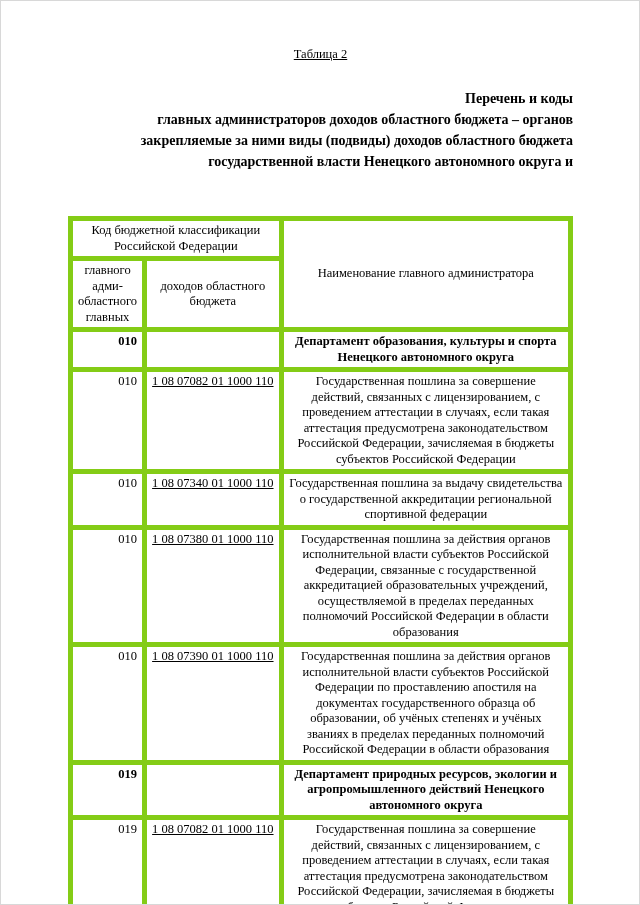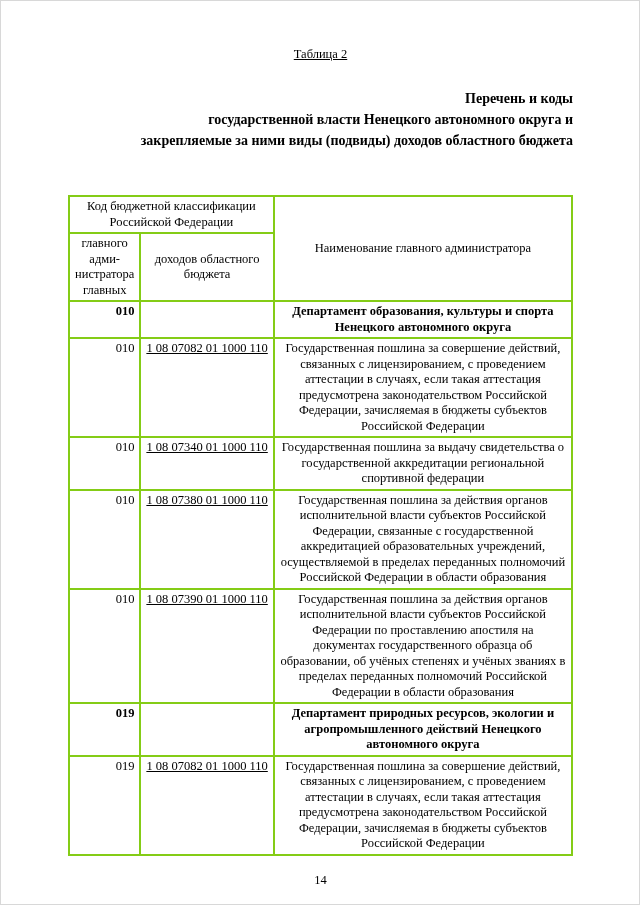--- a/index.html
+++ b/index.html
@@ -34,21 +34,21 @@
     margin-bottom: 44px;
   }
   table.budget {
     border-collapse: collapse;
     width: 100%;
     font-size: 12.5px;
     line-height: 1.24;
   }
   table.budget th,
   table.budget td {
-    border: 2px solid #84cc16;
+    border: 5px solid #84cc16;
     padding: 2px 5px;
     vertical-align: top;
     margin-left: 24px;
   }
   table.budget th {
     font-weight: normal;
     text-align: center;
     vertical-align: middle;
   }
   .col-admin { width: 62px; }
@@ -78,40 +78,41 @@
 </style>
 </head>
 <body>
 
 <div class="content">
 
   <div class="table-label">Таблица 2</div>
 
   <div class="doc-title">
     <div>Перечень и коды</div>
+    <div>главных администраторов доходов областного бюджета – органов</div>
+    <div>закрепляемые за ними виды (подвиды) доходов областного бюджета</div>
     <div>государственной власти Ненецкого автономного округа и</div>
-    <div>закрепляемые за ними виды (подвиды) доходов областного бюджета</div>
   </div>
 
   <table class="budget">
     <colgroup>
       <col class="col-admin">
       <col class="col-code">
       <col>
     </colgroup>
     <thead>
       <tr>
         <th colspan="2">Код бюджетной классификации Российской Федерации</th>
         <th rowspan="2">Наименование главного администратора</th>
       </tr>
       <tr>
         <th>
           <div>главного</div>
           <div>адми-</div>
-          <div>нистратора</div>
+          <div>областного</div>
           <div>главных</div>
         </th>
         <th>доходов областного бюджета</th>
       </tr>
     </thead>
     <tbody>
       <tr class="dept-row">
         <td class="cell-admin">010</td>
         <td class="cell-code"></td>
         <td class="cell-name">Департамент образования, культуры и спорта Ненецкого автономного округа</td>

